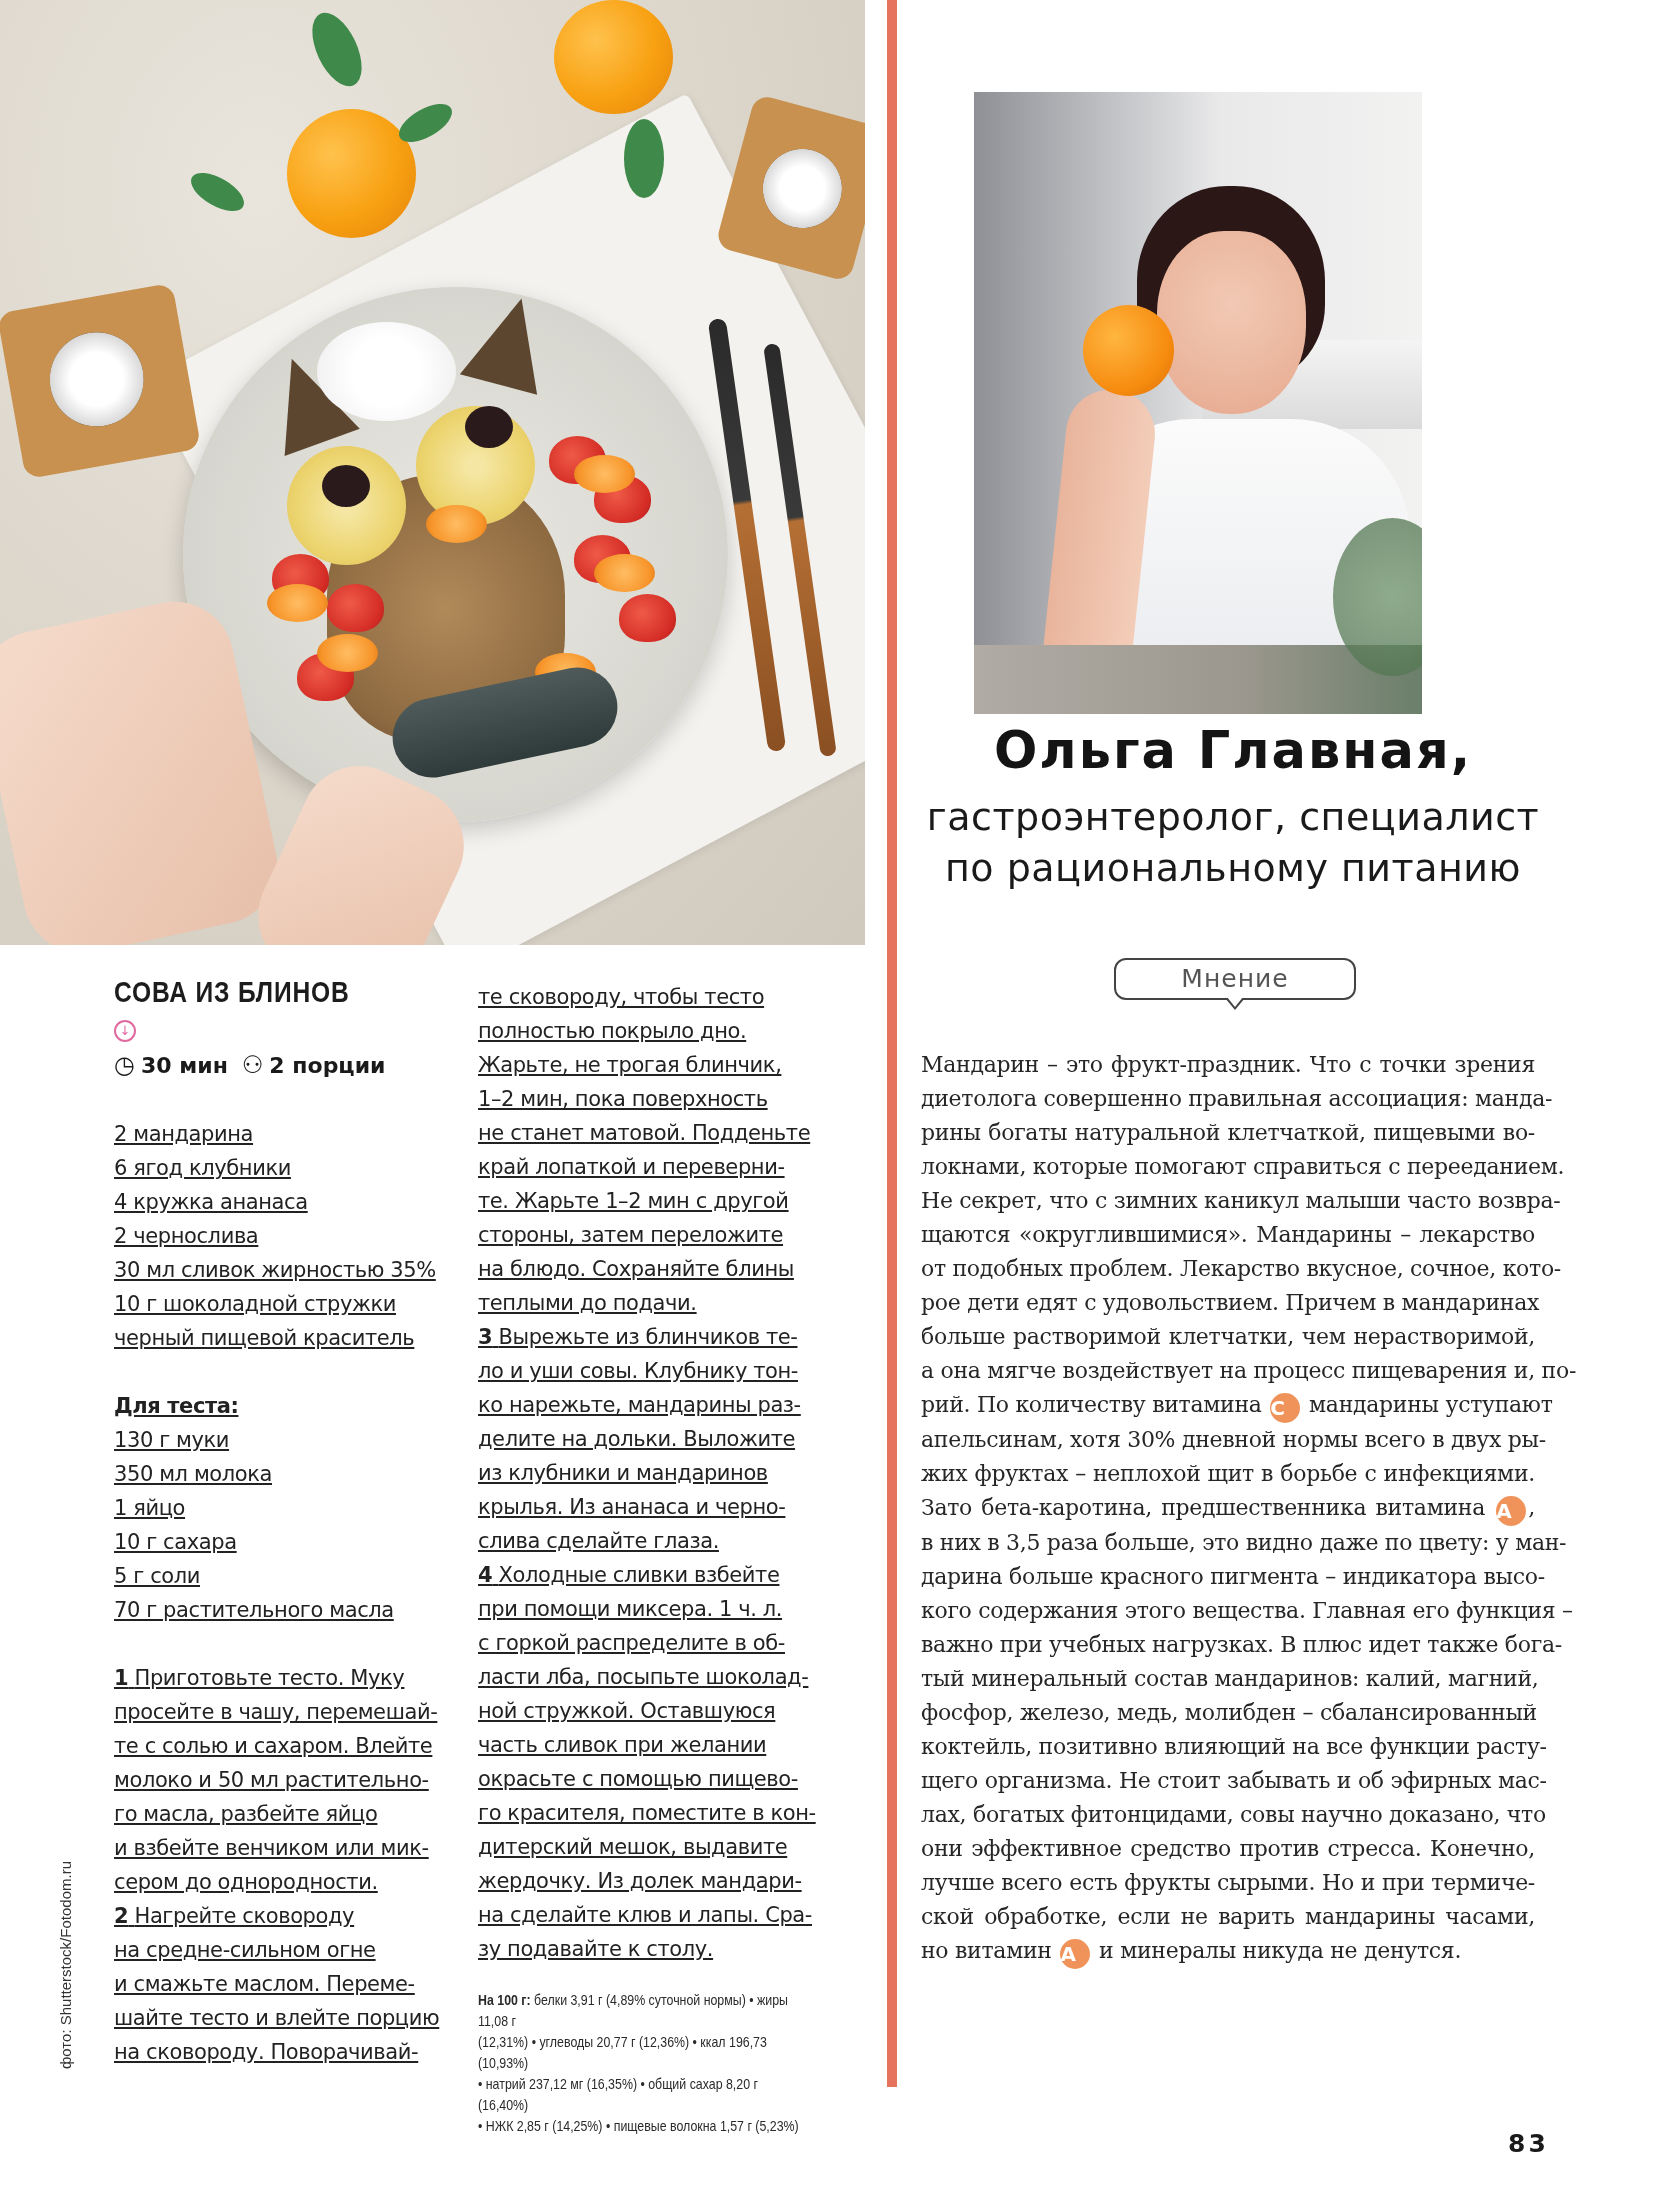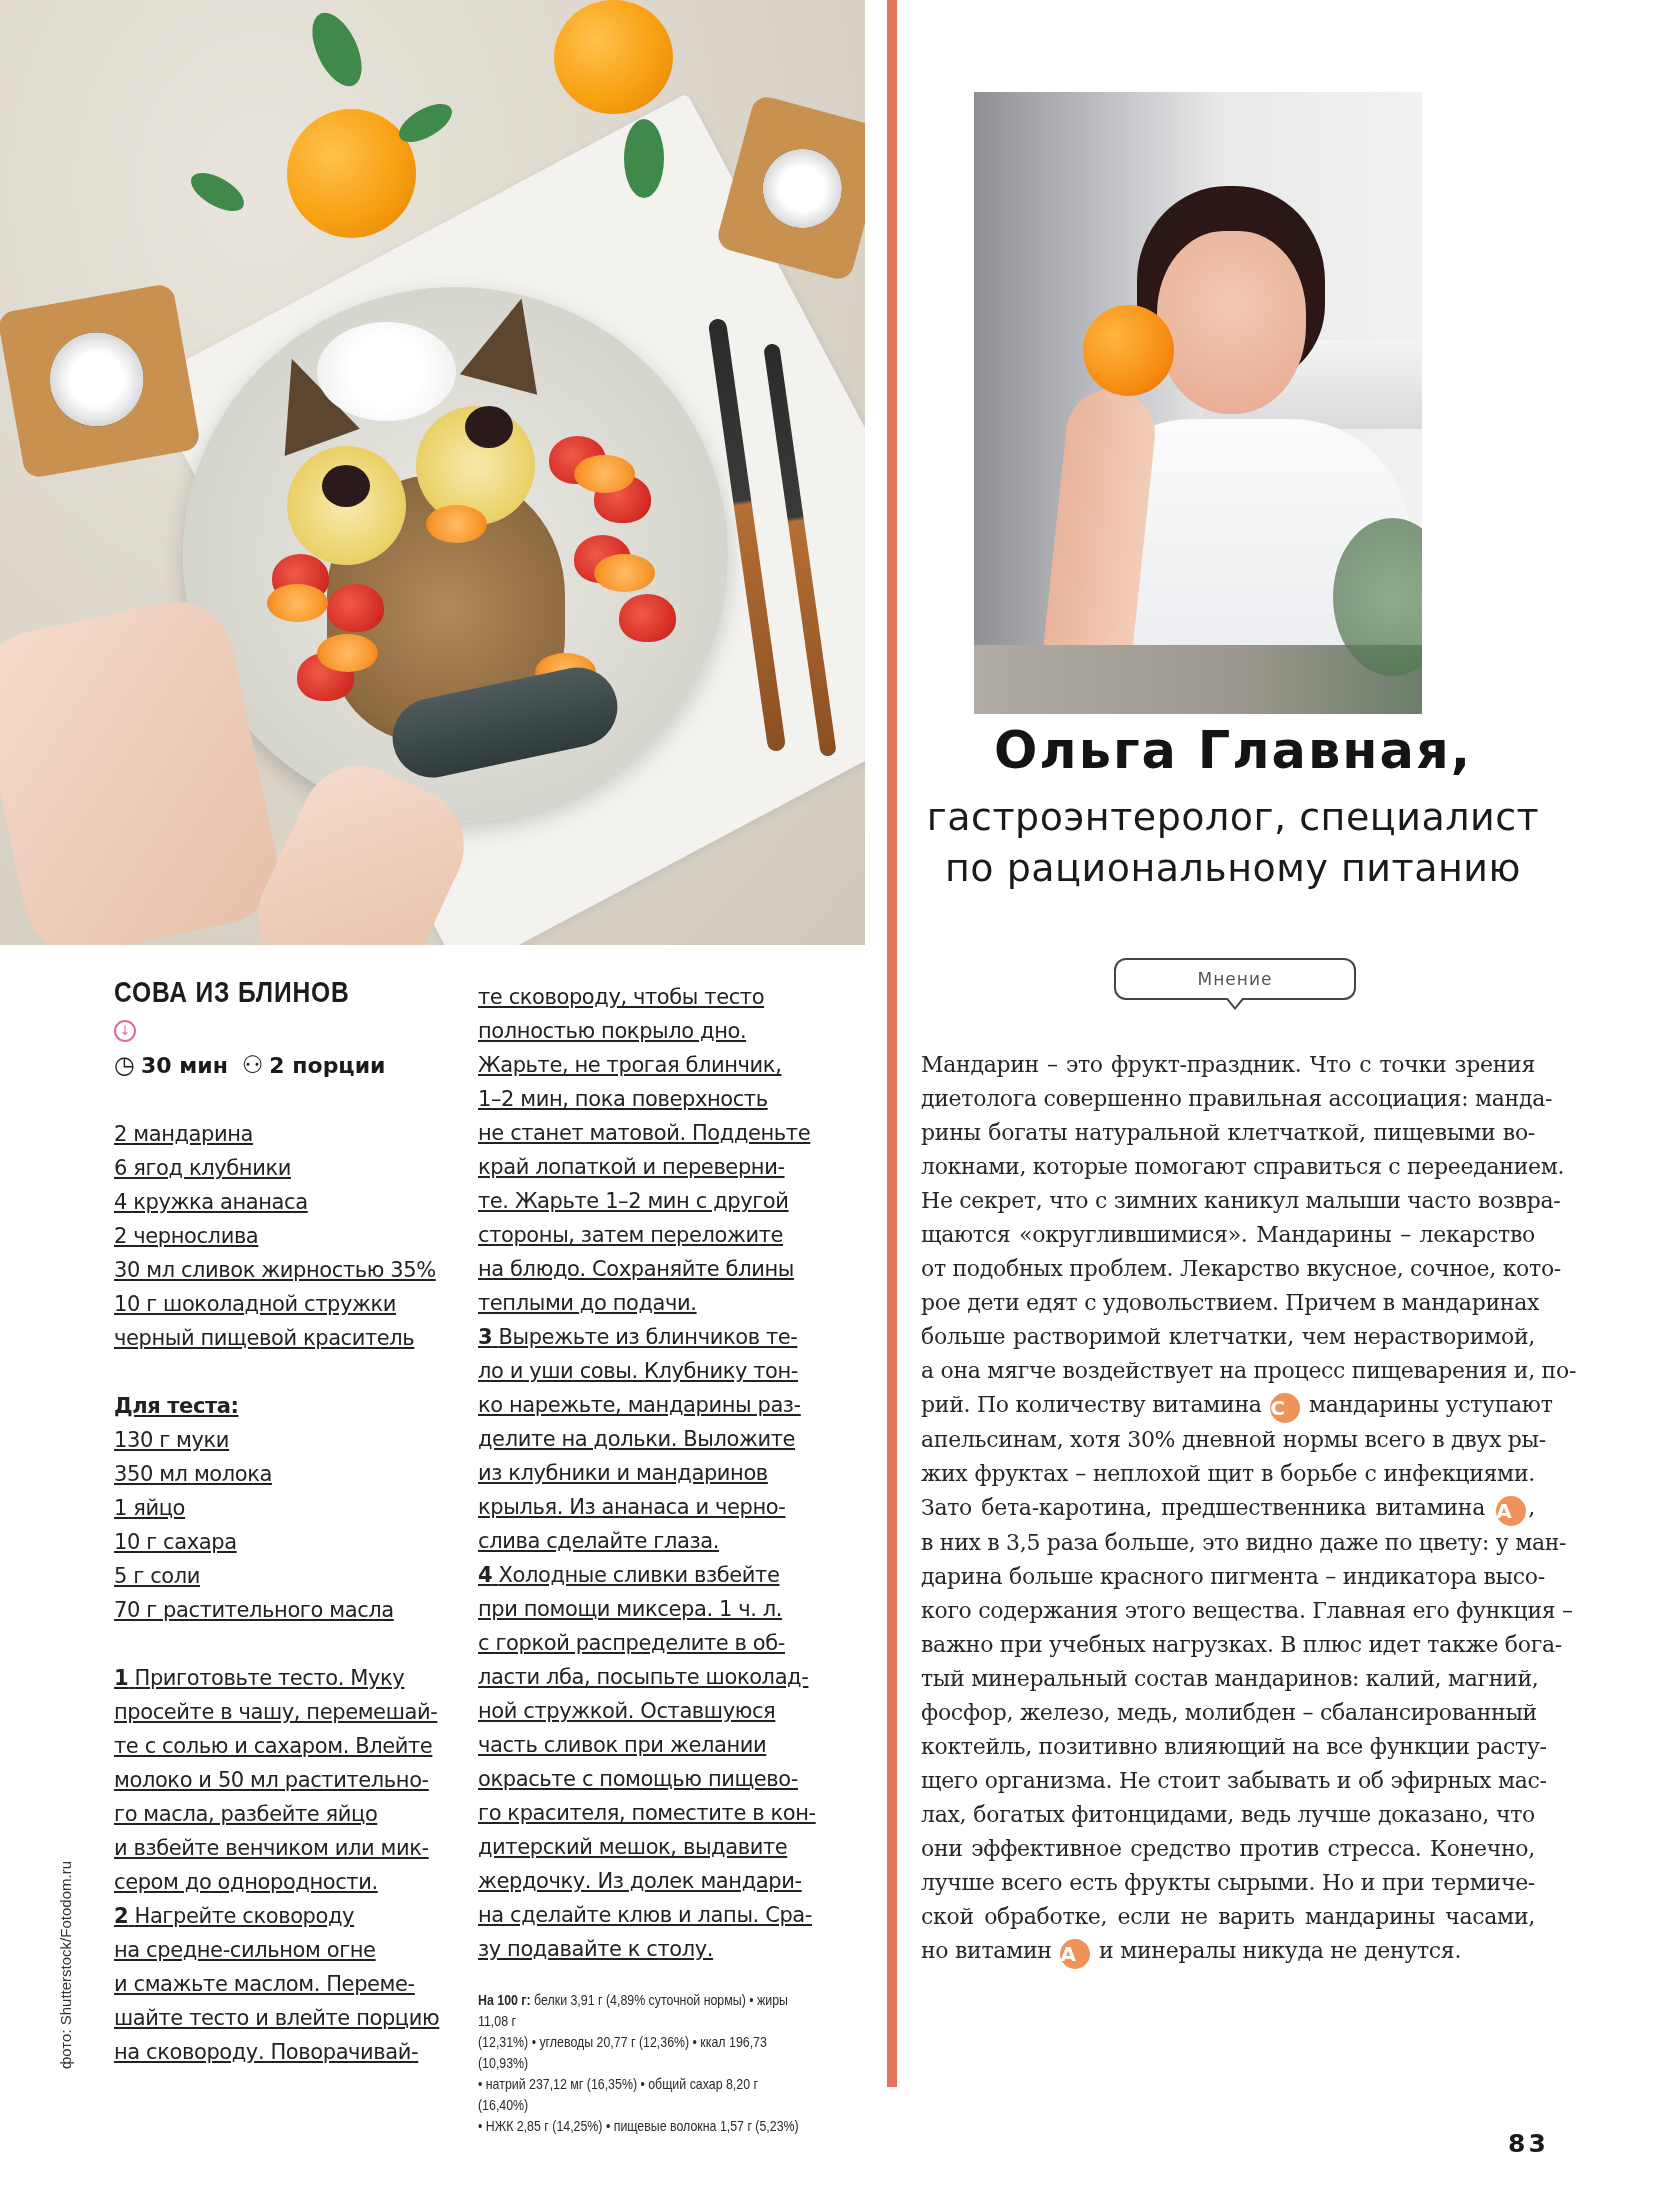--- a/index.html
+++ b/index.html
@@ -43,21 +43,21 @@
   .portrait .arm { position:absolute; left:79px; top:297px; width:89px; height:337px; border-radius:45px; background:linear-gradient(90deg,#e9b49c,#f3cdb9); transform:rotate(6deg); }
   .portrait .fruit { position:absolute; left:109px; top:213px; width:91px; height:91px; border-radius:50%; background:radial-gradient(circle at 35% 35%, #ffb640 0%, #f68b0f 65%, #d96d08 100%); }
   .portrait .table { position:absolute; left:0; bottom:0; width:448px; height:69px; background:linear-gradient(90deg,#b0aca5,#9c978e 60%,#6a7f6a 100%); }
   .portrait .plant { position:absolute; right:-30px; top:426px; width:119px; height:158px; border-radius:50%; background:radial-gradient(circle,#6f946c,#4c6f4b); opacity:.75; }
 
   
   .expert-name { position:absolute; left:911px; top:721px; width:644px; text-align:center; font-family:"DejaVu Sans", sans-serif; font-weight:bold; font-size:51px; letter-spacing:2px; color:#141414; }
   .expert-title { position:absolute; left:911px; top:792px; width:644px; text-align:center; font-family:"DejaVu Sans", sans-serif; font-size:38px; line-height:51px; color:#1a1a1a; letter-spacing:0.5px; }
 
   
-  .badge { position:absolute; left:1114px; top:958px; width:242px; height:42px; border:2px solid #444; border-radius:12px; box-sizing:border-box; text-align:center; line-height:38px; font-size:17px; color:#555; letter-spacing:1px; background:#fff; }
+  .badge { position:absolute; left:1114px; top:958px; width:242px; height:42px; border:2px solid #444; border-radius:12px; box-sizing:border-box; text-align:center; line-height:38px; font-size:25px; color:#555; letter-spacing:1px; background:#fff; }
   .badge .tail-out { position:absolute; left:50%; bottom:-12px; margin-left:-10px; width:0; height:0; border-left:10px solid transparent; border-right:10px solid transparent; border-top:12px solid #444; }
   .badge .tail-in { position:absolute; left:50%; bottom:-9px; margin-left:-8px; width:0; height:0; border-left:8px solid transparent; border-right:8px solid transparent; border-top:10px solid #fff; }
 
   
   .recipe-title { position:absolute; left:114px; top:975px; font-family:"Liberation Sans", sans-serif; font-weight:bold; font-size:30px; letter-spacing:1px; color:#1c1c1c; transform:scaleX(0.82); transform-origin:left; }
   .pdf-icon { position:absolute; left:114px; top:1020px; width:18px; height:18px; border:2px solid #e06aa0; border-radius:50%; color:#e06aa0; font-size:13px; line-height:18px; text-align:center; box-sizing:content-box; }
   .meta { position:absolute; left:114px; top:1051px; font-family:"DejaVu Sans", sans-serif; font-size:22px; font-weight:bold; color:#1a1a1a; display:flex; align-items:center; gap:6px; }
   .meta .ico { font-weight:normal; font-size:24px; }
   .col { position:absolute; font-family:"DejaVu Sans", sans-serif; font-size:21px; line-height:34px; color:#222; letter-spacing:-0.4px; }
   .col-left { left:114px; top:1117px; width:337px; }
@@ -253,21 +253,21 @@
   <span class="line">жих фруктах – неплохой щит в борьбе с инфекциями.</span>
   <span class="line"><span>Зато бета-каротина, предшественника витамина</span> <span class="vit">A</span><span>,</span></span>
   <span class="line">в них в 3,5 раза больше, это видно даже по цвету: у ман-</span>
   <span class="line">дарина больше красного пигмента – индикатора высо-</span>
   <span class="line">кого содержания этого вещества. Главная его функция –</span>
   <span class="line">важно при учебных нагрузках. В плюс идет также бога-</span>
   <span class="line">тый минеральный состав мандаринов: калий, магний,</span>
   <span class="line">фосфор, железо, медь, молибден – сбалансированный</span>
   <span class="line">коктейль, позитивно влияющий на все функции расту-</span>
   <span class="line">щего организма. Не стоит забывать и об эфирных мас-</span>
-  <span class="line">лах, богатых фитонцидами, ведь лучше доказано, что</span>
+  <span class="line">лах, богатых фитонцидами, совы научно доказано, что</span>
   <span class="line">они эффективное средство против стресса. Конечно,</span>
   <span class="line">лучше всего есть фрукты сырыми. Но и при термиче-</span>
   <span class="line">ской обработке, если не варить мандарины часами,</span>
   <span class="line last"><span>но витамин</span> <span class="vit">A</span> <span>и минералы никуда не денутся.</span></span>
 </div>
 
 <div class="page-number">83</div>
 
 
 </body></html>

